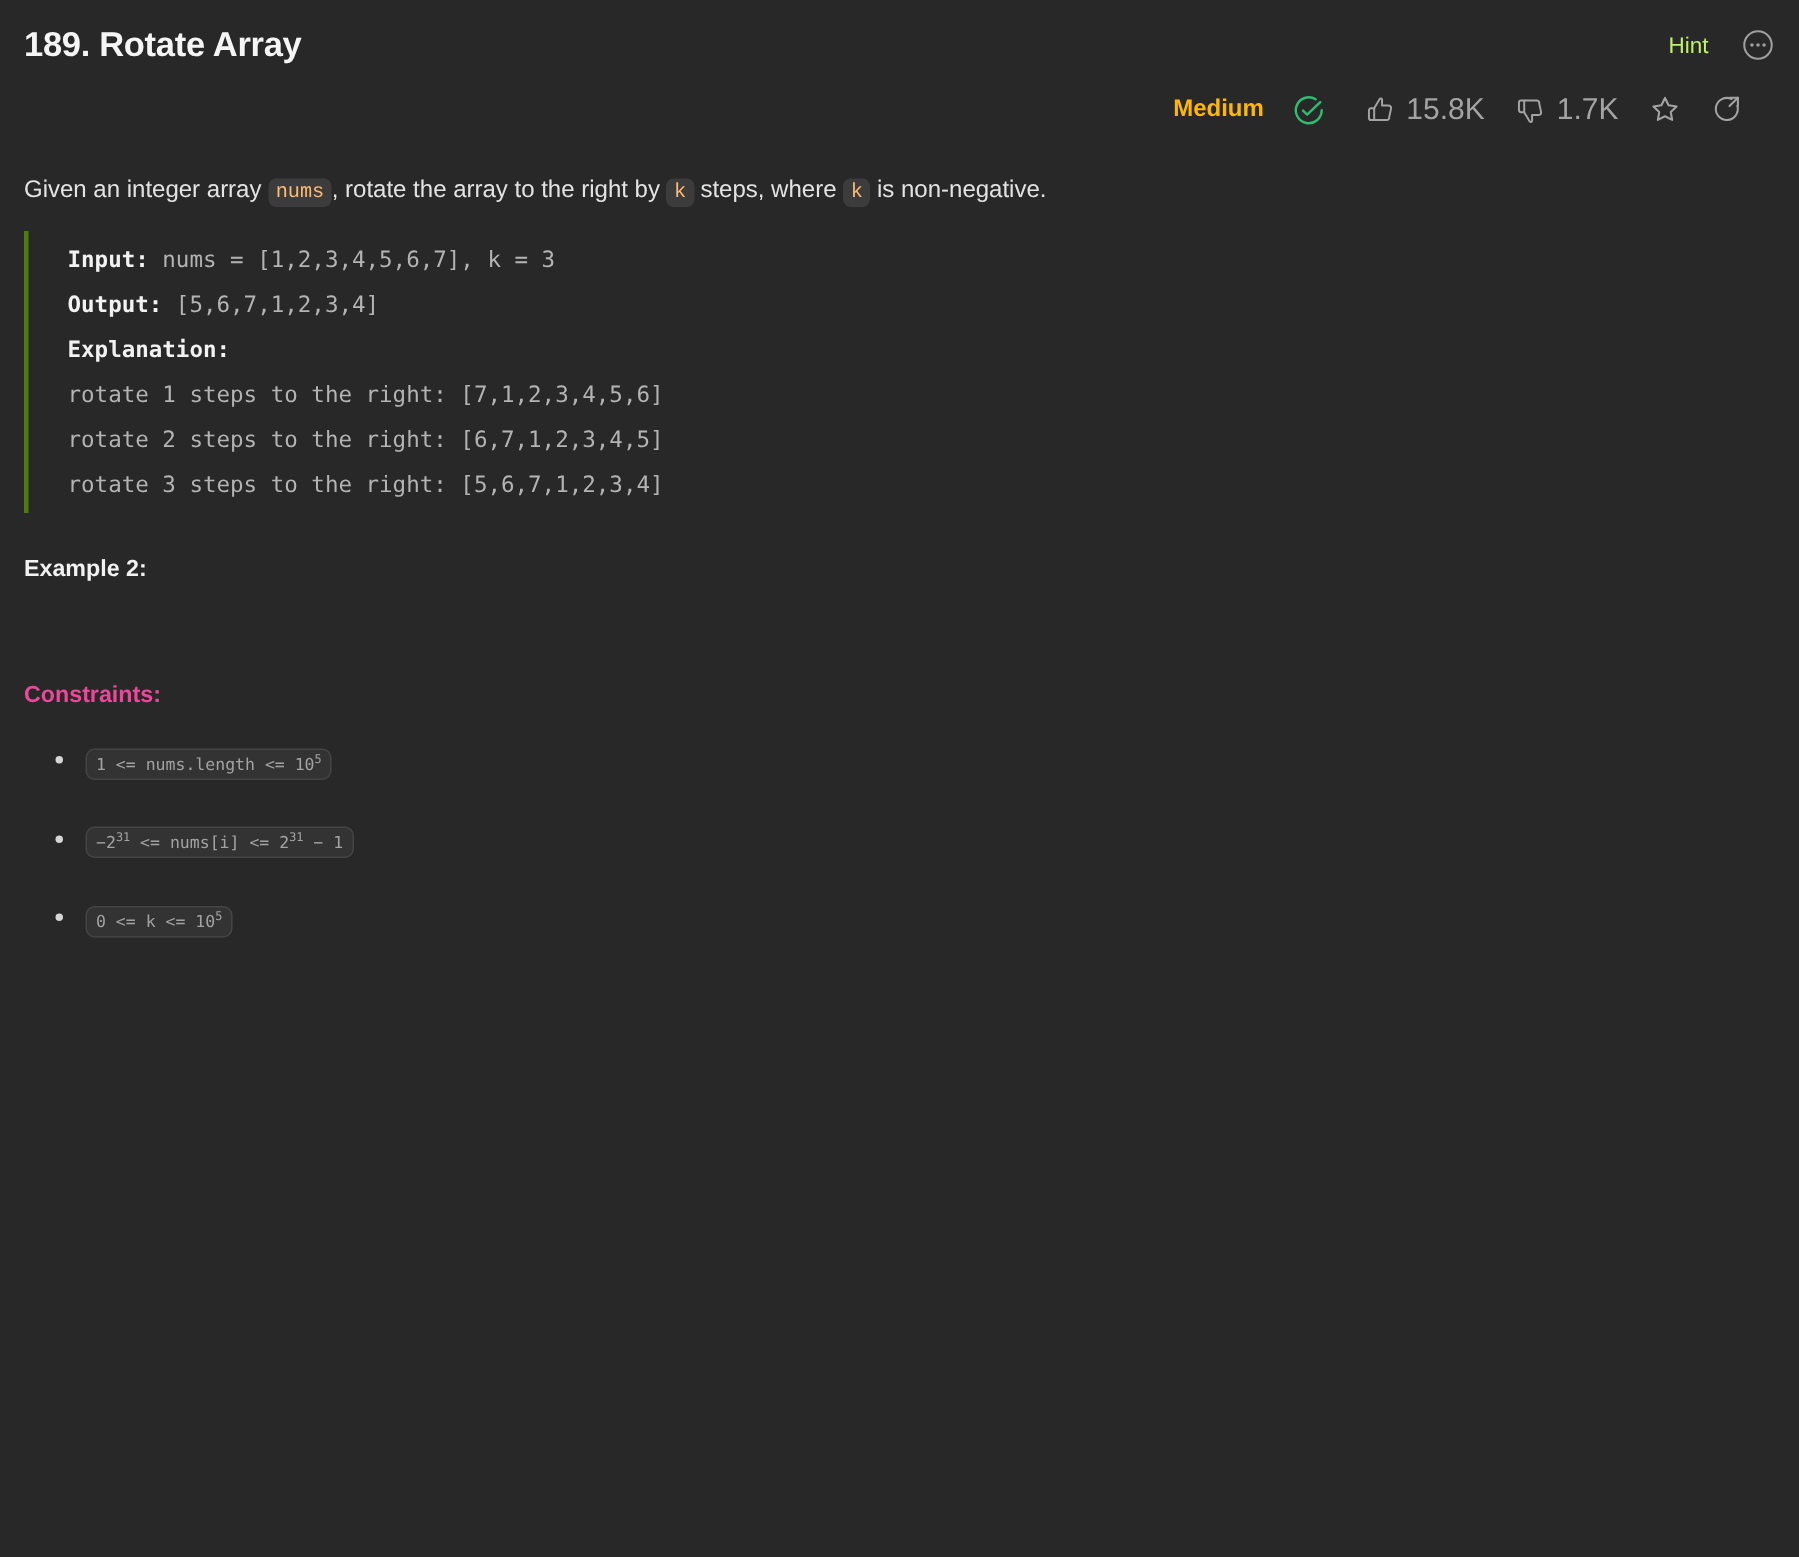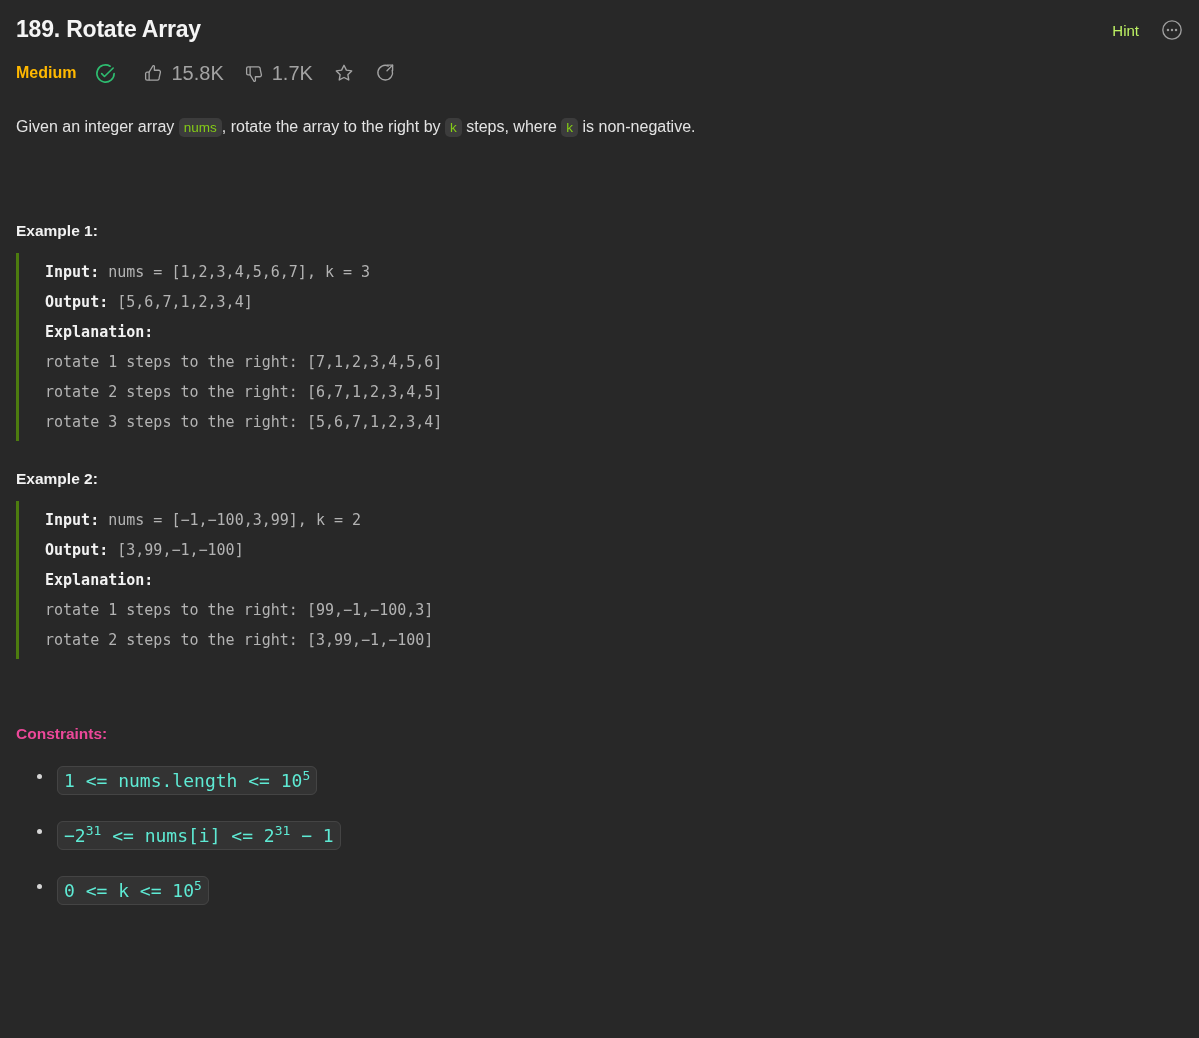--- a/index.html
+++ b/index.html
@@ -26,21 +26,21 @@
     font-size: 23px; font-weight: bold; color: #f5f5f5;
     letter-spacing: -0.2px; line-height: 32px;
   }
   .header-right { display: flex; align-items: center; gap: 22px; padding-top: 6px; }
   .hint-btn { font-size: 15px; color: #bef264; cursor: pointer; }
   .more-icon { width: 22px; height: 22px; display: block; }
 
   
   .meta-row {
     display: flex; align-items: center; gap: 0px;
-    margin-top: 14px; height: 28px;
+    margin-top: 14px; height: 28px; justify-content: flex-end;
   }
   .difficulty { font-size: 16px; font-weight: bold; color: #ffb800; margin-right: 18px; }
   .icon-btn {
     display: inline-flex; align-items: center; gap: 7px;
     color: #a3a3a3; font-size: 15px; cursor: pointer;
     margin-right: 20px;
   }
   .icon-btn.solved { margin-right: 26px; }
   .icon-btn svg { display: block; }
   .icon-btn .cnt { color: #a3a3a3; font-size: 20px; }
@@ -52,23 +52,23 @@
     background: #3a3a3a; border-radius: 22px;
     padding: 7px 17px 8px 15px; cursor: pointer;
   }
   .companies-pill .lbl { font-size: 15px; color: #d4d4d4; }
 
   
   .description {
     margin-top: 28px; font-size: 16px; line-height: 24px; color: #e3e3e3;
   }
   code.chip {
-    font-family: Liberation Sans, sans-serif;
+    font-family: Liberation Mono, monospace;
     background: #3c3c3c; border-radius: 5px;
-    padding: 2px 5px; font-size: 13.5px; color: #84cc16;
+    padding: 2px 5px; font-size: 13.5px; color: #fdba74;
     white-space: nowrap;
   }
 
   
   .ex-head {
     font-size: 15.5px; font-weight: bold; color: #f2f2f2;
   }
   #example1-heading { margin-top: 82px; }
   #example2-heading { margin-top: 29px; }
 
@@ -91,21 +91,21 @@
     line-height: 22px;
   }
   ul.constraints li::before {
     content: ""; position: absolute; left: 21px; top: 9px;
     width: 5px; height: 5px; border-radius: 50%; background: #d6d6d6;
   }
   code.block-chip {
     font-family: "DejaVu Sans Mono", monospace;
     background: #333333; border: 1px solid #444;
     border-radius: 6px; padding: 3px 6px;
-    font-size: 18px; color: #5eead4; white-space: nowrap;
+    font-size: 11px; color: #a3a3a3; white-space: nowrap;
   }
   code.block-chip sup { font-size: 0.72em; }
 </style>
 </head>
 <body>
 
 <div class="page">
 
   <div class="title-row">
     <div class="problem-title">189. Rotate Array</div>
@@ -169,34 +169,28 @@
         </svg>
       </span>
     </span>
   </div>
 
 
   <div class="description">
     <span>Given an integer array </span><code class="chip">nums</code><span>, rotate the array to the right by </span><code class="chip">k</code><span> steps, where </span><code class="chip">k</code><span> is non-negative.</span>
   </div>
 
-  <div class="ex-head" id="example1-heading">Example 1:</div>
   <pre class="example"><b>Input:</b><span> nums = [1,2,3,4,5,6,7], k = 3</span>
 <b>Output:</b><span> [5,6,7,1,2,3,4]</span>
 <b>Explanation:</b>
 <span>rotate 1 steps to the right: [7,1,2,3,4,5,6]</span>
 <span>rotate 2 steps to the right: [6,7,1,2,3,4,5]</span>
 <span>rotate 3 steps to the right: [5,6,7,1,2,3,4]</span></pre>
 
   <div class="ex-head" id="example2-heading">Example 2:</div>
-  <pre class="example"><b>Input:</b><span> nums = [−1,−100,3,99], k = 2</span>
-<b>Output:</b><span> [3,99,−1,−100]</span>
-<b>Explanation:</b>
-<span>rotate 1 steps to the right: [99,−1,−100,3]</span>
-<span>rotate 2 steps to the right: [3,99,−1,−100]</span></pre>
 
   <div id="constraints-heading">Constraints:</div>
   <ul class="constraints">
     <li>
       <code class="block-chip"><span>1 &lt;= nums.length &lt;= 10</span><sup>5</sup></code>
     </li>
     <li>
       <code class="block-chip"><span>−2</span><sup>31</sup><span> &lt;= nums[i] &lt;= 2</span><sup>31</sup><span> − 1</span></code>
     </li>
     <li>

